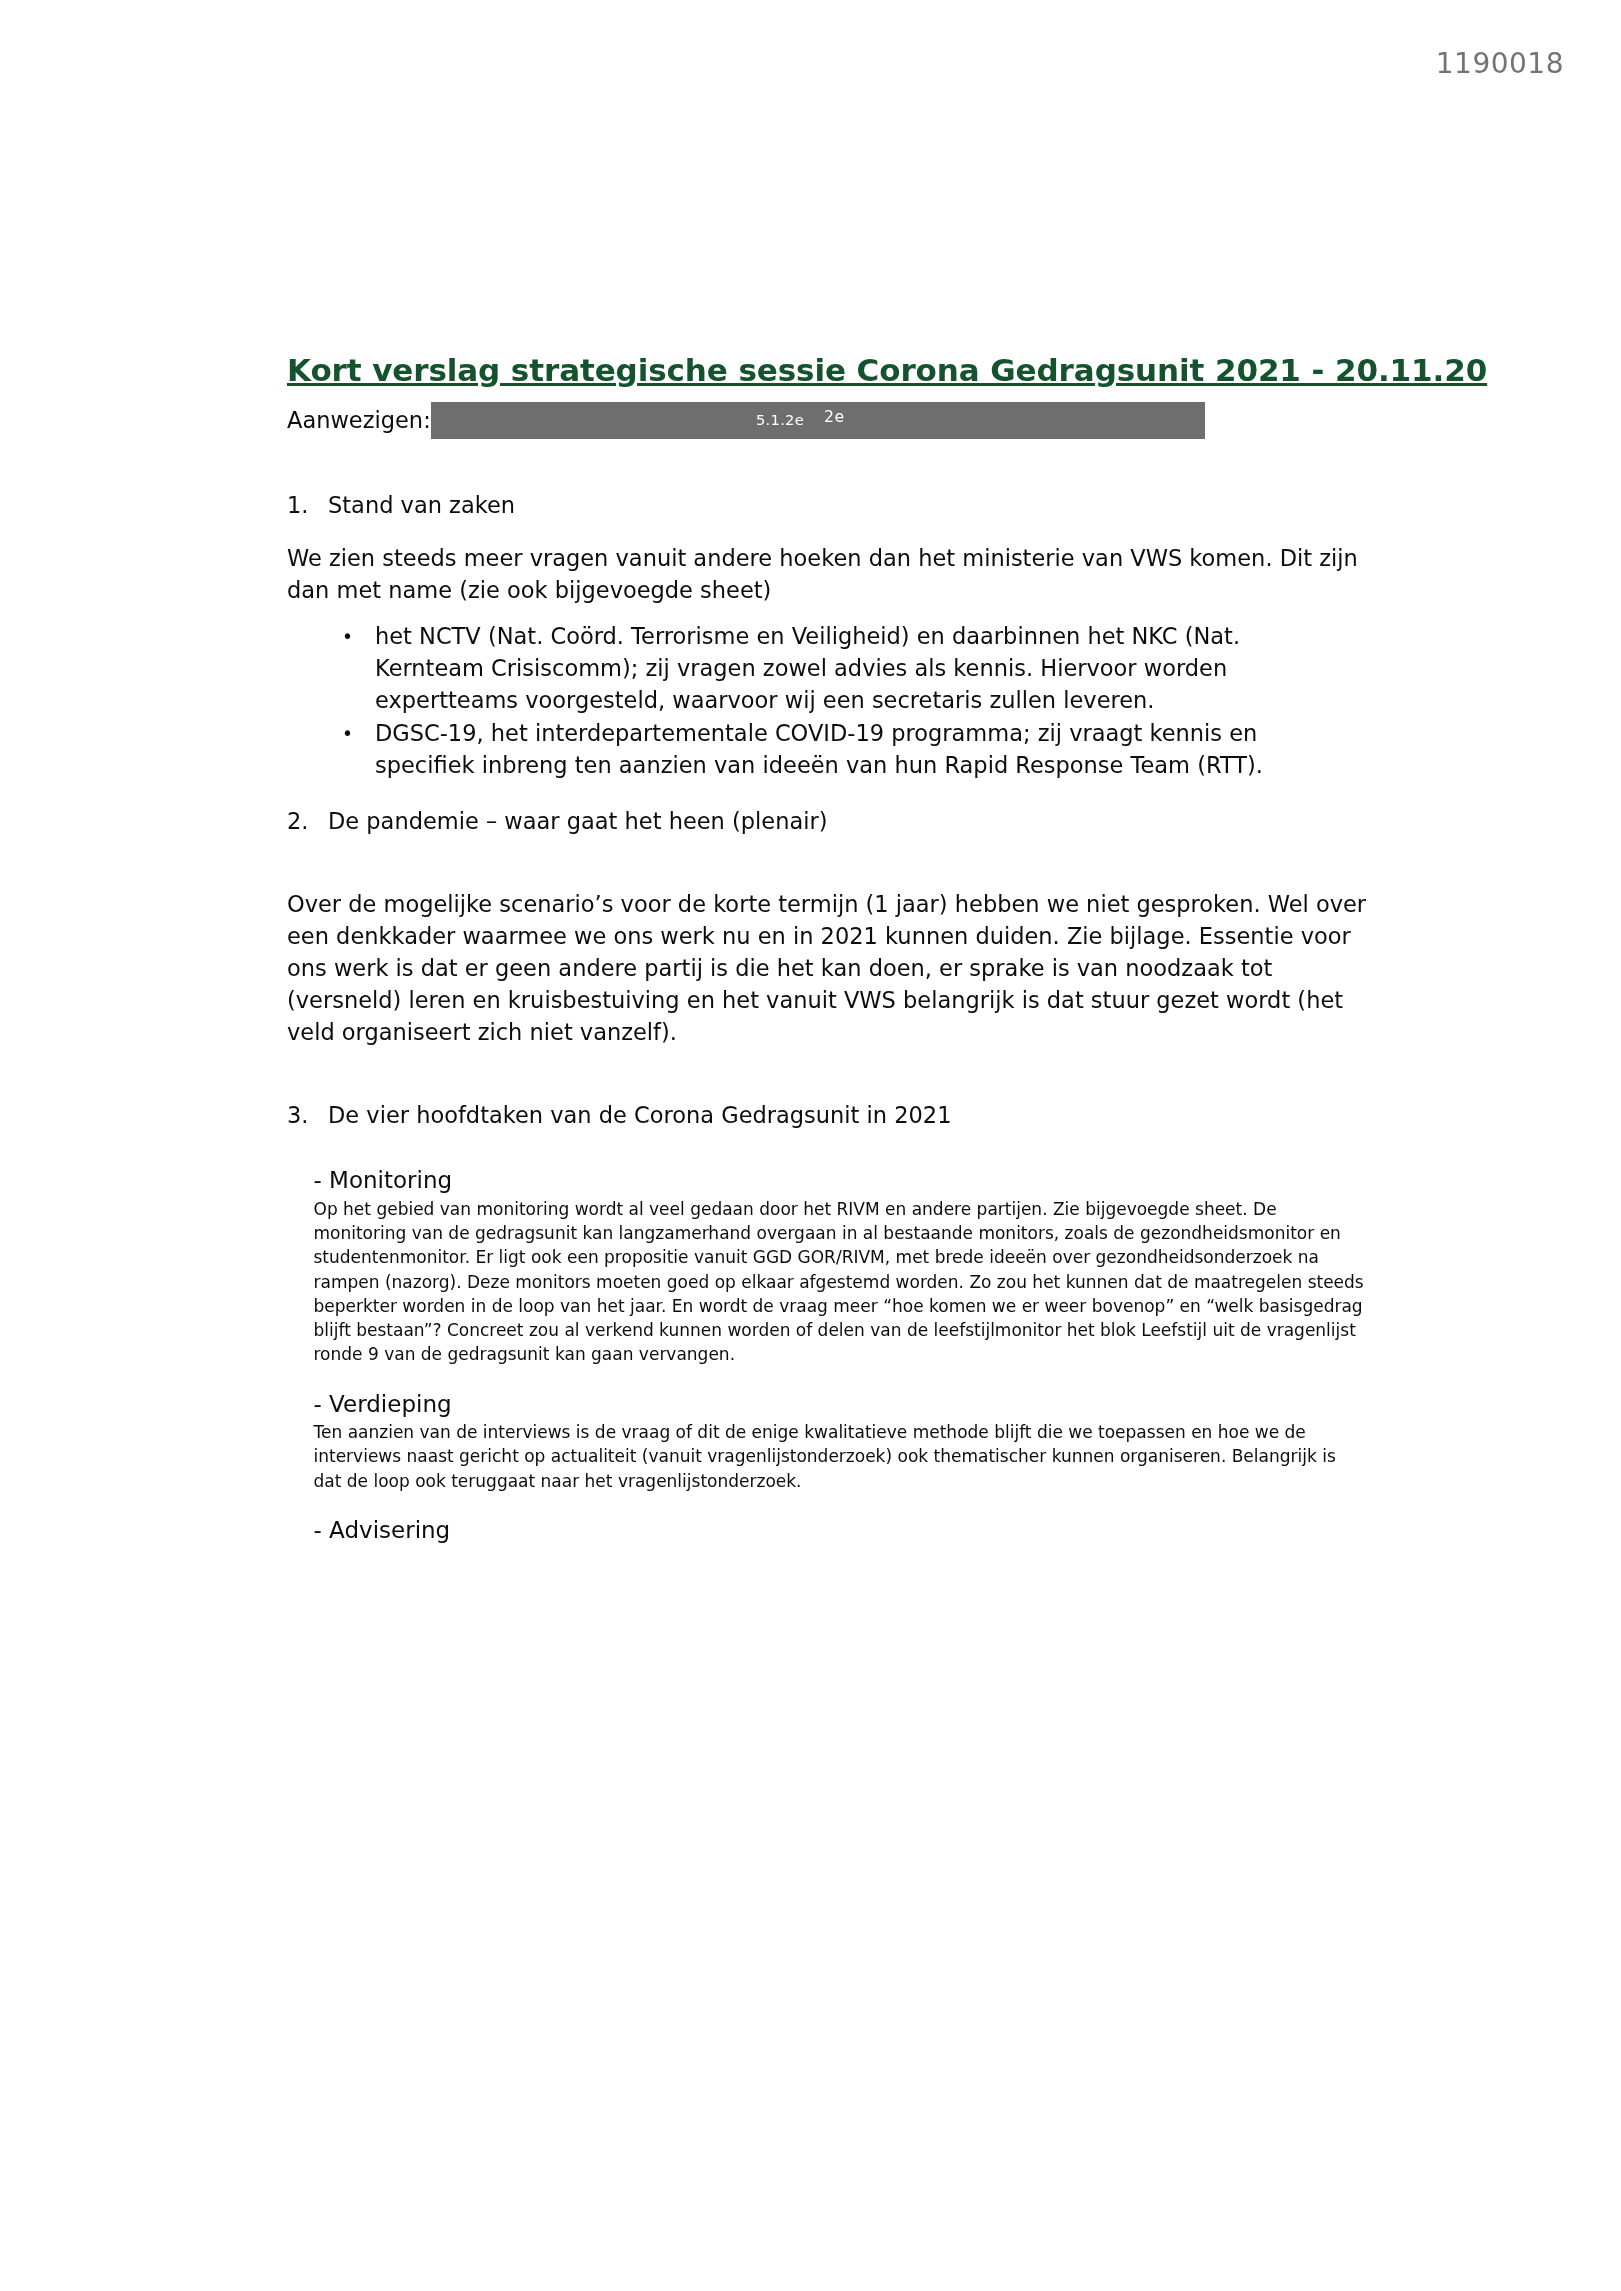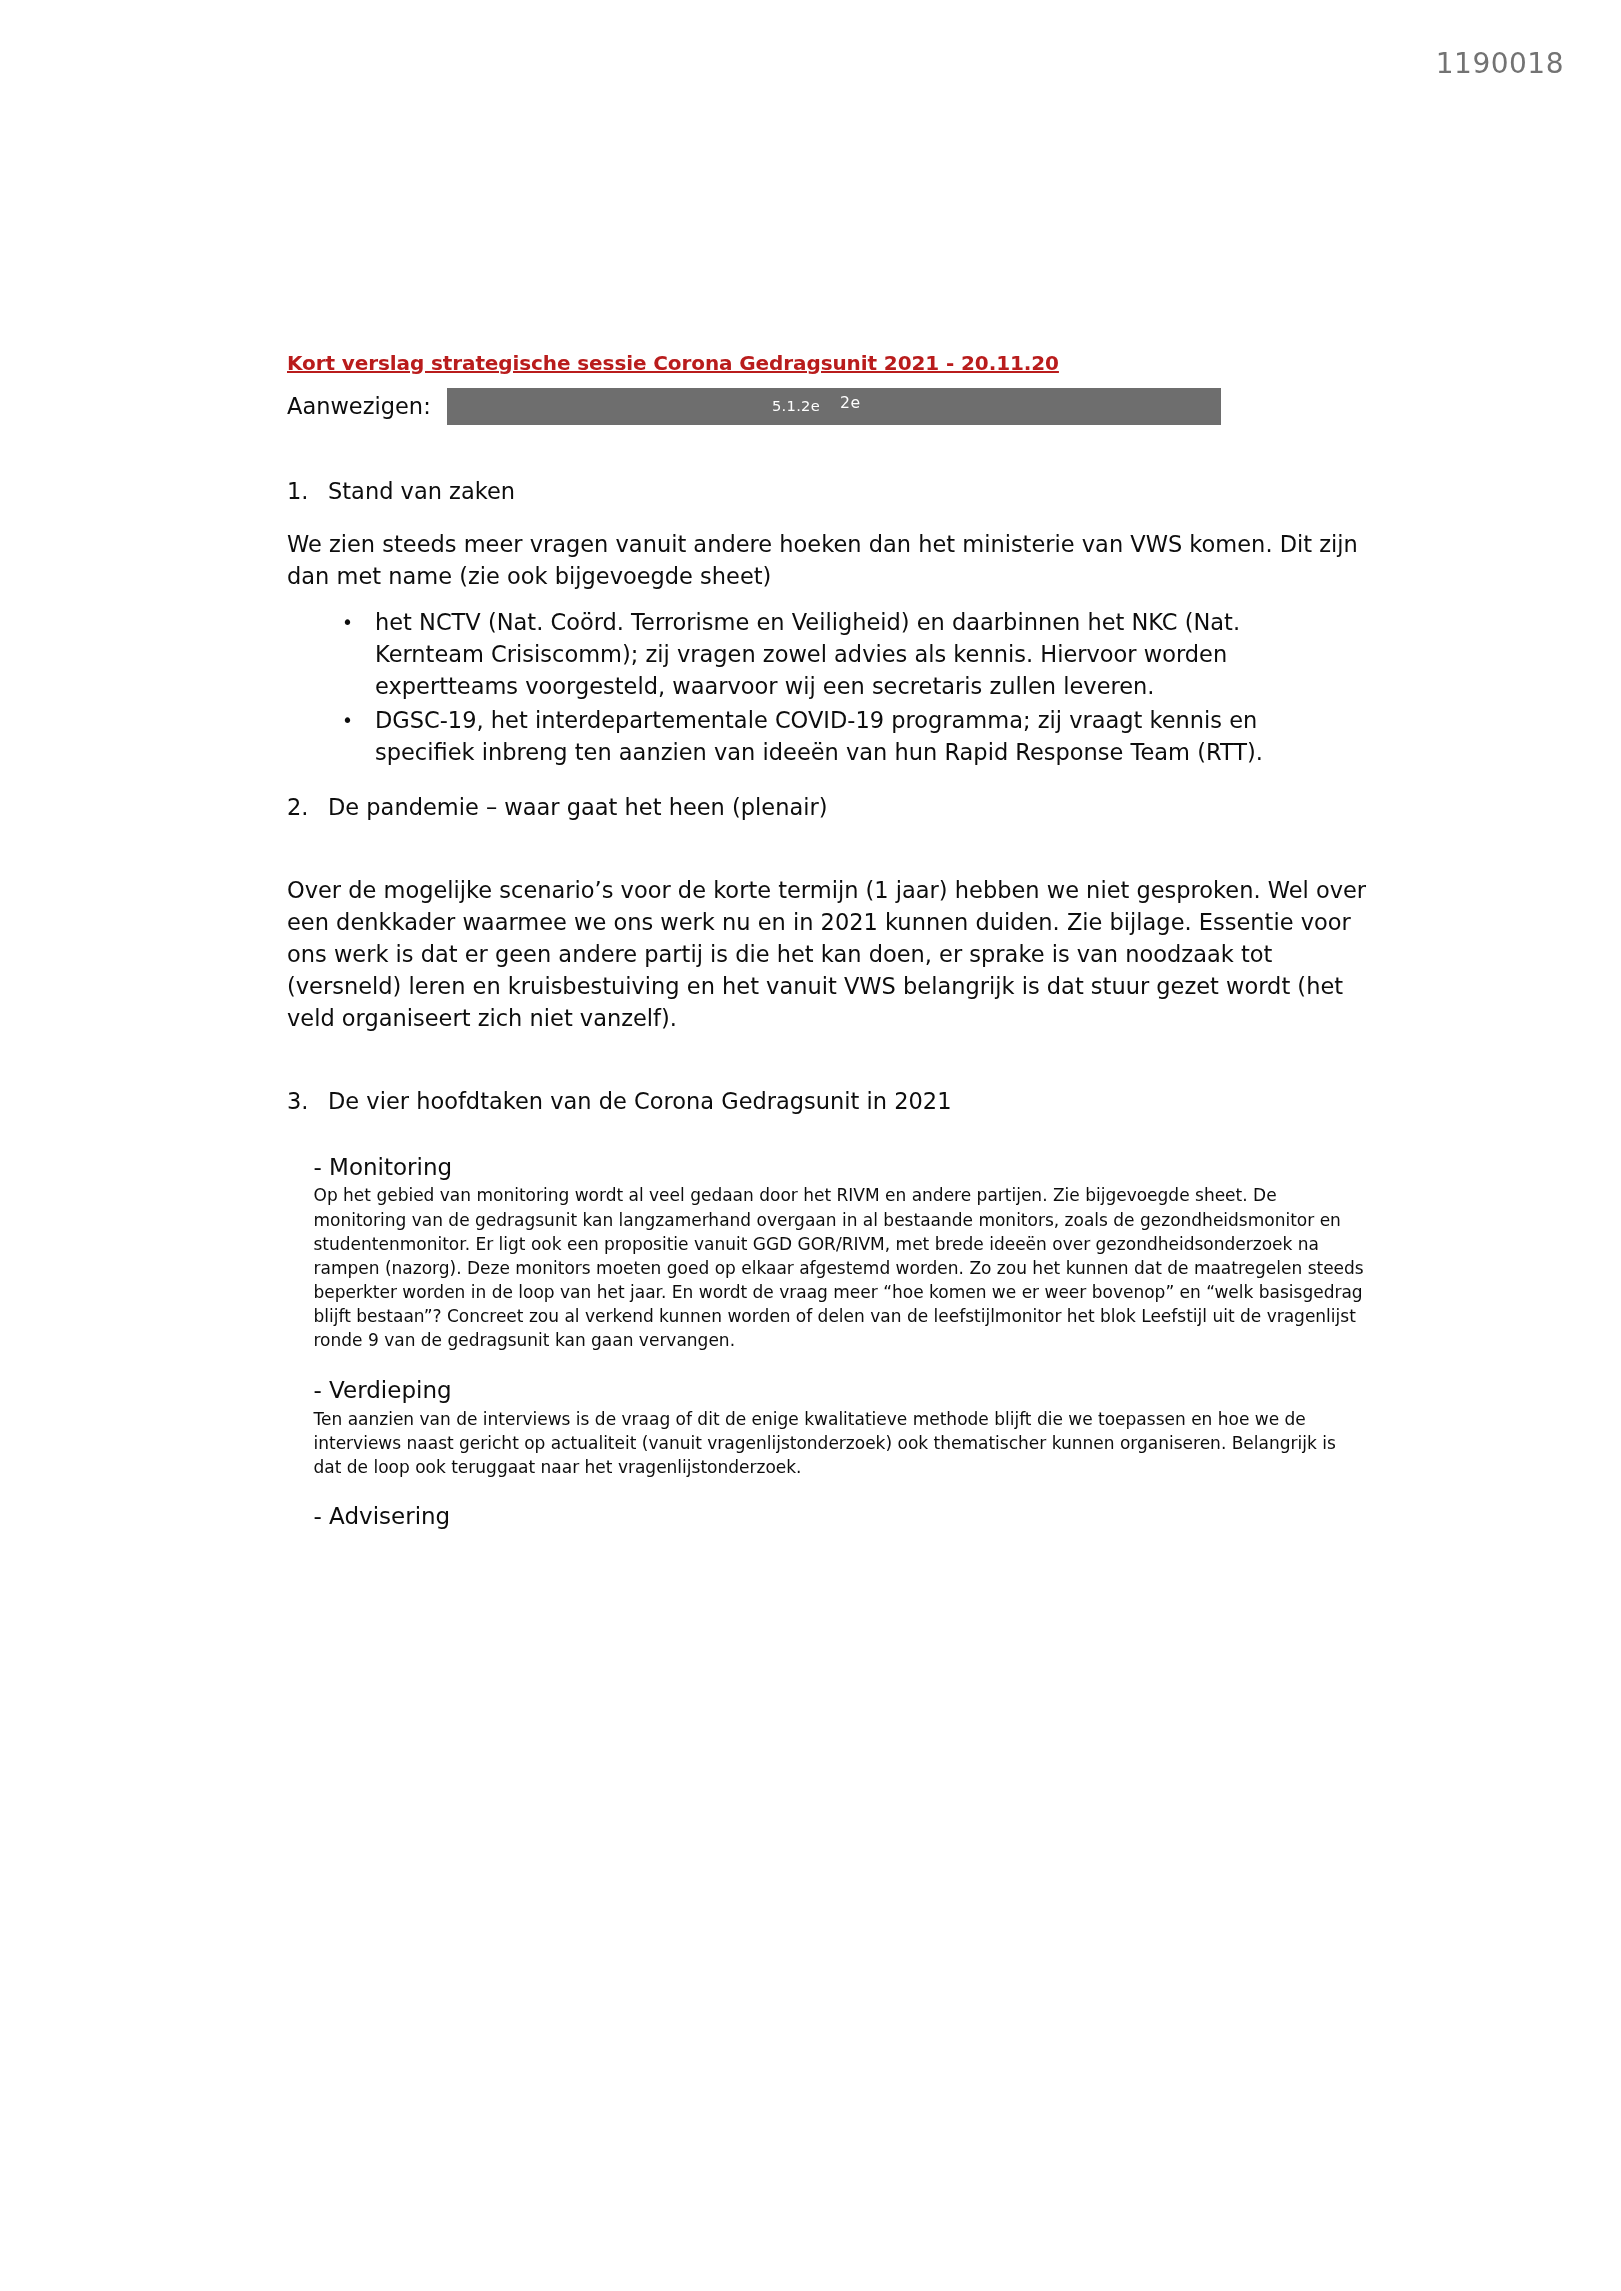--- a/index.html
+++ b/index.html
@@ -34,42 +34,42 @@
 
   
   .body-col {
     position: absolute;
     left: 287px;
     top: 351px;
     width: 1083px;
   }
 
   .doc-title {
-    font-size: 20px;
+    font-size: 31px;
     font-weight: bold;
     text-decoration: underline;
     letter-spacing: -0.1px;
     line-height: 1.25;
     margin: 0 0 11.8px 0;
-    color: #b91c1c;
+    color: #14532d;
     white-space: nowrap;
   }
 
   
   .attendees-row {
     display: flex;
     align-items: stretch;
     margin: 0 0 0 0;
     height: 37px;
   }
   .attendees-label {
     font-size: 22.5px;
     line-height: 37px;
     white-space: nowrap;
-    padding-right: 16px;
+    padding-right: 0px;
   }
   .redaction-bar {
     flex: 0 0 auto;
     width: 774px;
     background: #6e6e6e;
     position: relative;
     display: flex;
     align-items: center;
     justify-content: center;
   }

